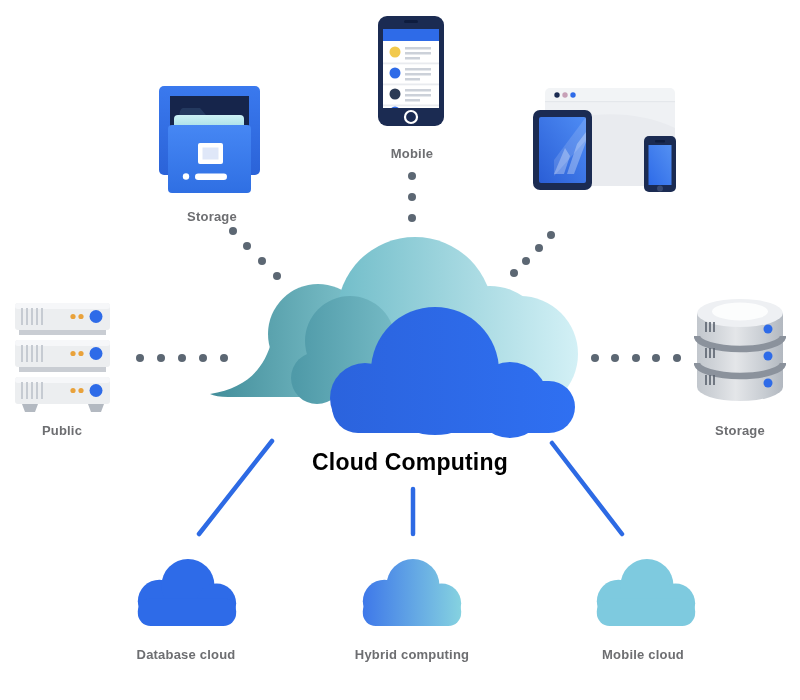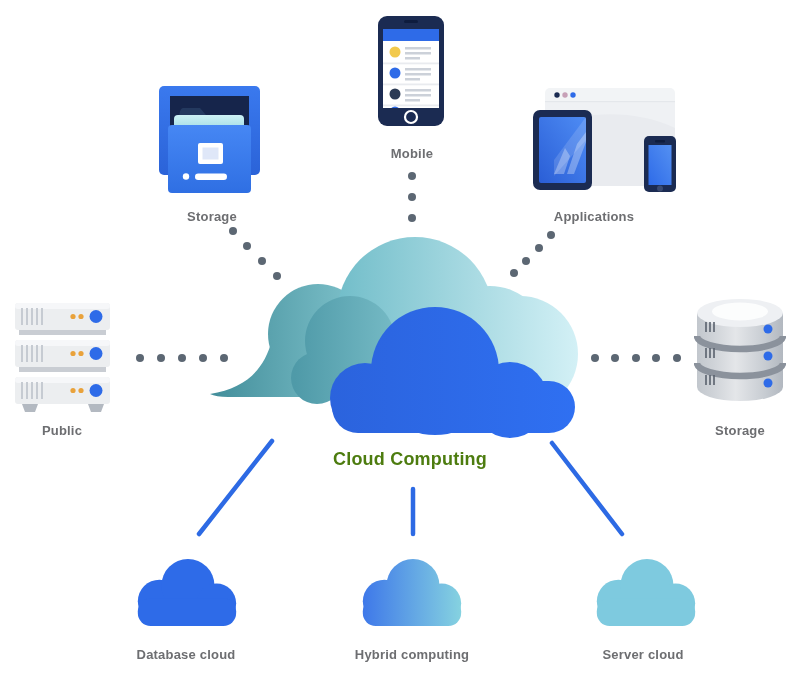--- a/index.html
+++ b/index.html
@@ -7,21 +7,21 @@
     position:relative;width:800px;height:700px;background:#ffffff;overflow:hidden;
     font-family:"Liberation Sans","DejaVu Sans",sans-serif;
   }
   .abs{position:absolute;}
   .node-label{
     position:absolute;transform:translateX(-50%);
     color:#6d6e71;font-size:13px;font-weight:bold;letter-spacing:.2px;white-space:nowrap;
   }
   .diagram-title{
     position:absolute;transform:translateX(-50%);
-    color:#4d7c0f;font-size:18px;font-weight:bold;letter-spacing:.2px;white-space:nowrap;
+    color:#000000;font-size:23px;font-weight:bold;letter-spacing:.2px;white-space:nowrap;
   }
   svg{display:block;}
 </style>
 </head>
 <body>
 
 <div class="canvas">
 
   <svg width="0" height="0" style="position:absolute">
     <defs>
@@ -159,21 +159,20 @@
     <rect x="5" y="26" width="59" height="80" rx="7" fill="#1b2b52"></rect>
     <rect x="11" y="33" width="47" height="66" rx="2" fill="url(#gTab)"></rect>
     <polygon points="58,33 58,56 26,92 26,76" fill="#ffffff" opacity="0.14"></polygon>
     <path d="M26,90 L37,64 L42,72 L36,90 Z" fill="#ffffff" opacity="0.3"></path>
     <path d="M39,90 L49,60 L58,48 L58,58 L46,90 Z" fill="#ffffff" opacity="0.3"></path>
     <rect x="116" y="52" width="32" height="56" rx="5" fill="#1b2b52"></rect>
     <rect x="127" y="56" width="10" height="2.5" rx="1" fill="#0e1c3e"></rect>
     <rect x="120.5" y="61" width="23" height="40" fill="url(#gPh)"></rect>
     <circle cx="132" cy="104.5" r="3" fill="#3a4a70"></circle>
   </svg>
-  <div class="node-label" style="left:594px;top:209px">Applications</div>
 
   <svg class="abs" style="left:10px;top:297px" width="112" height="118" viewBox="0 0 112 118">
     <g>
       <rect x="9" y="33" width="87" height="5" fill="#c9cdd3"></rect>
       <rect x="9" y="70" width="87" height="5" fill="#c9cdd3"></rect>
       <path d="M12,107 L28,107 L25,115 L15,115 Z" fill="#b3b9c1"></path>
       <path d="M78,107 L94,107 L91,115 L81,115 Z" fill="#b3b9c1"></path>
     </g>
     <g>
       <rect x="5" y="6" width="95" height="27" rx="3" fill="#eceef0"></rect>
@@ -303,15 +302,15 @@
           <stop offset="1" stop-color="#86d3e0"></stop>
       </linearGradient>
     </defs>
     <use href="#cloudShape" fill="url(#gHyb)"></use>
   </svg>
   <div class="node-label" style="left:412px;top:647px">Hybrid computing</div>
 
   <svg class="abs" style="left:586px;top:553px" width="118" height="73" viewBox="0 0 120 74">
     <use href="#cloudShape" fill="#7ecadf"></use>
   </svg>
-  <div class="node-label" style="left:643px;top:647px">Server cloud</div>
+  <div class="node-label" style="left:643px;top:647px">Mobile cloud</div>
 
 </div>
 
 </body></html>

